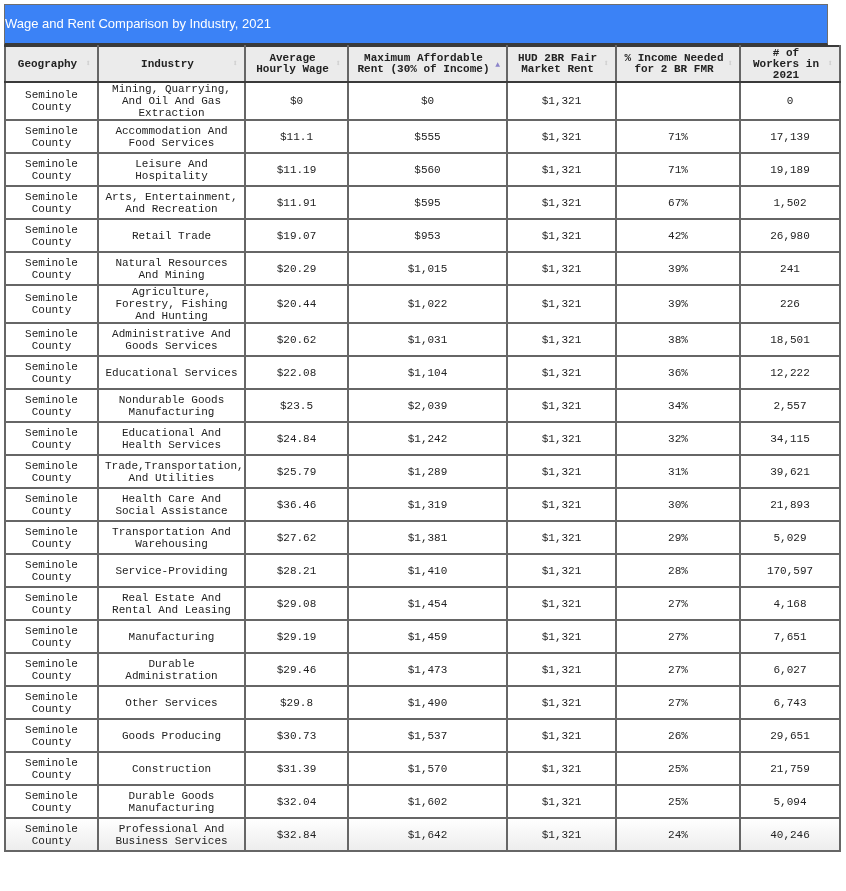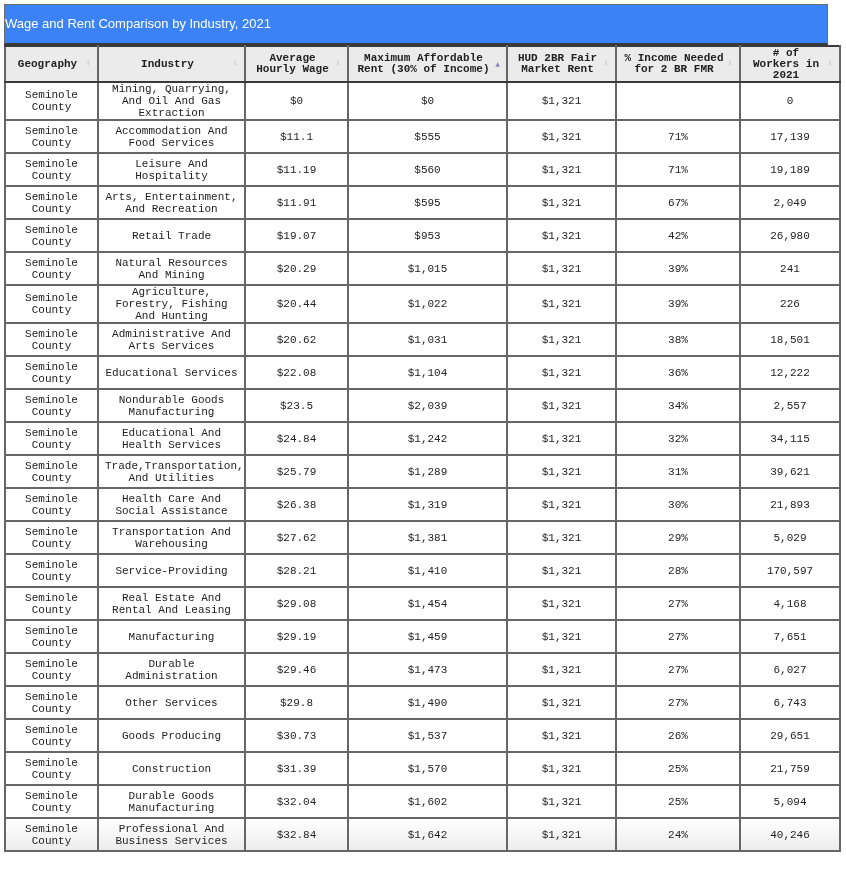--- a/index.html
+++ b/index.html
@@ -145,21 +145,21 @@
           <td>71%</td>
           <td>19,189</td>
         </tr>
         <tr>
           <td class="wrap">Seminole County</td>
           <td class="wrap">Arts, Entertainment, And Recreation</td>
           <td>$11.91</td>
           <td>$595</td>
           <td>$1,321</td>
           <td>67%</td>
-          <td>2,049</td>
+          <td>1,502</td>
         </tr>
         <tr>
           <td class="wrap">Seminole County</td>
           <td class="wrap">Retail Trade</td>
           <td>$19.07</td>
           <td>$953</td>
           <td>$1,321</td>
           <td>42%</td>
           <td>26,980</td>
         </tr>
@@ -176,21 +176,21 @@
           <td class="wrap">Seminole County</td>
           <td class="wrap">Agriculture, Forestry, Fishing And Hunting</td>
           <td>$20.44</td>
           <td>$1,022</td>
           <td>$1,321</td>
           <td>39%</td>
           <td>226</td>
         </tr>
         <tr>
           <td class="wrap">Seminole County</td>
-          <td class="wrap">Administrative And Arts Services</td>
+          <td class="wrap">Administrative And Goods Services</td>
           <td>$20.62</td>
           <td>$1,031</td>
           <td>$1,321</td>
           <td>38%</td>
           <td>18,501</td>
         </tr>
         <tr>
           <td class="wrap">Seminole County</td>
           <td class="wrap">Educational Services</td>
           <td>$22.08</td>
@@ -222,21 +222,21 @@
           <td class="wrap">Trade,Transportation, And Utilities</td>
           <td>$25.79</td>
           <td>$1,289</td>
           <td>$1,321</td>
           <td>31%</td>
           <td>39,621</td>
         </tr>
         <tr>
           <td class="wrap">Seminole County</td>
           <td class="wrap">Health Care And Social Assistance</td>
-          <td>$26.38</td>
+          <td>$36.46</td>
           <td>$1,319</td>
           <td>$1,321</td>
           <td>30%</td>
           <td>21,893</td>
         </tr>
         <tr>
           <td class="wrap">Seminole County</td>
           <td class="wrap">Transportation And Warehousing</td>
           <td>$27.62</td>
           <td>$1,381</td>

